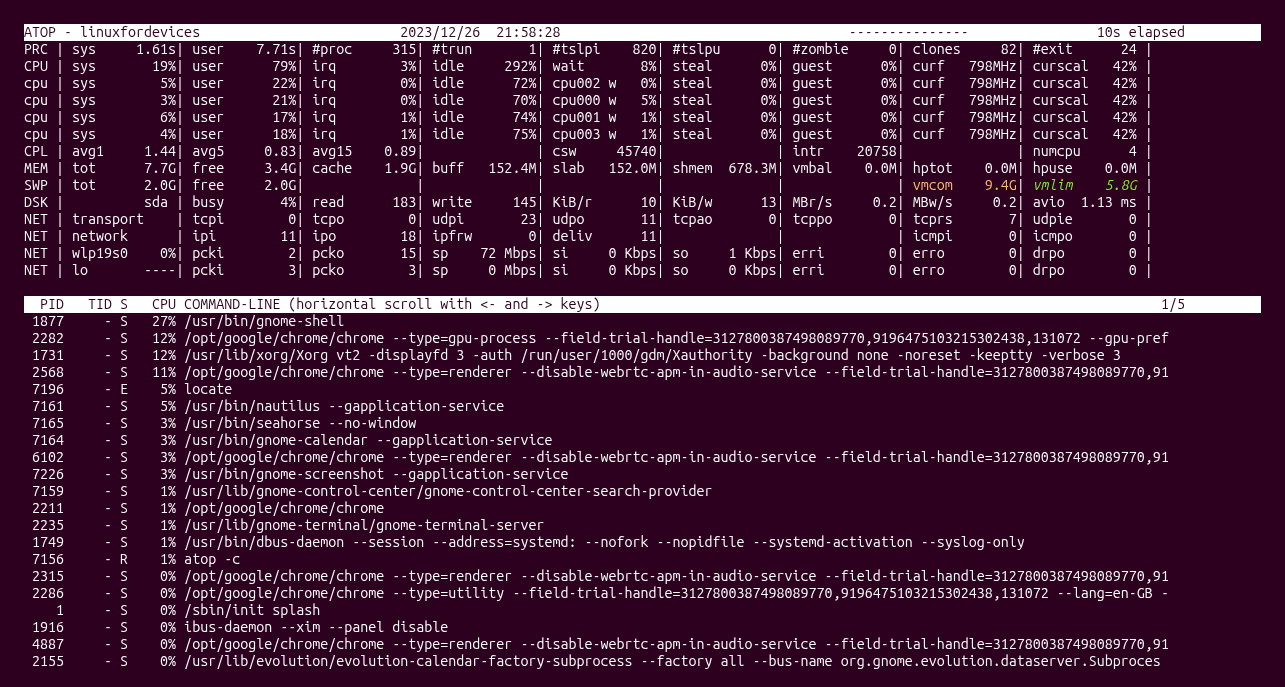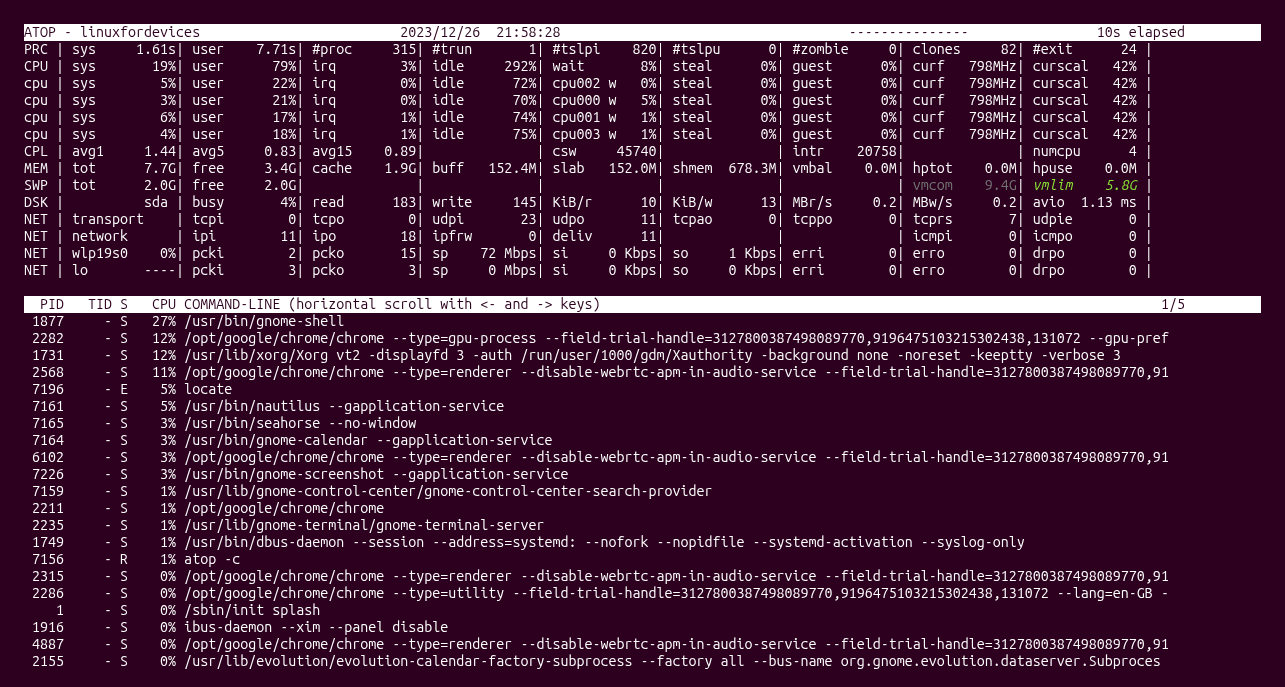--- a/index.html
+++ b/index.html
@@ -21,19 +21,19 @@
     white-space: pre;
     font: inherit;
   }
   .line { display:block; }
   .hdr {
     background: #ffffff;
     color: #2c001e;
     display:inline-block;
     width:100%;
   }
-  .cy { color: #737373; } 
+  .cy { color: #fdba74; } 
   .gr { color: #8ae234; font-style: italic; } 
 </style>
 </head>
 <body>
 
 <pre id="out"><span class="line hdr">ATOP - linuxfordevices                         2023/12/26  21:58:28                                    ---------------                10s elapsed</span><span class="line">PRC | sys     1.61s| user    7.71s| #proc     315| #trun       1| #tslpi    820| #tslpu      0| #zombie     0| clones     82| #exit      24 |    </span><span class="line">CPU | sys       19%| user      79%| irq        3%| idle     292%| wait       8%| steal      0%| guest      0%| curf   798MHz| curscal   42% |    </span><span class="line">cpu | sys        5%| user      22%| irq        0%| idle      72%| cpu002 w   0%| steal      0%| guest      0%| curf   798MHz| curscal   42% |    </span><span class="line">cpu | sys        3%| user      21%| irq        0%| idle      70%| cpu000 w   5%| steal      0%| guest      0%| curf   798MHz| curscal   42% |    </span><span class="line">cpu | sys        6%| user      17%| irq        1%| idle      74%| cpu001 w   1%| steal      0%| guest      0%| curf   798MHz| curscal   42% |    </span><span class="line">cpu | sys        4%| user      18%| irq        1%| idle      75%| cpu003 w   1%| steal      0%| guest      0%| curf   798MHz| curscal   42% |    </span><span class="line">CPL | avg1     1.44| avg5     0.83| avg15    0.89|              | csw     45740|              | intr    20758|              | numcpu      4 |    </span><span class="line">MEM | tot      7.7G| free     3.4G| cache    1.9G| buff   152.4M| slab   152.0M| shmem  678.3M| vmbal    0.0M| hptot    0.0M| hpuse    0.0M |    </span><span class="line">SWP | tot      2.0G| free     2.0G|              |              |              |              |              |<span class="cy"> vmcom    9.4G</span>|<span class="gr"> vmlim    5.8G</span> |    </span><span class="line">DSK |          sda | busy       4%| read      183| write     145| KiB/r      10| KiB/w      13| MBr/s     0.2| MBw/s     0.2| avio  1.13 ms |    </span><span class="line">NET | transport    | tcpi        0| tcpo        0| udpi       23| udpo       11| tcpao       0| tcppo       0| tcprs       7| udpie       0 |    </span><span class="line">NET | network      | ipi        11| ipo        18| ipfrw       0| deliv      11|              |              | icmpi       0| icmpo       0 |    </span><span class="line">NET | wlp19s0    0%| pcki        2| pcko       15| sp    72 Mbps| si     0 Kbps| so     1 Kbps| erri        0| erro        0| drpo        0 |    </span><span class="line">NET | lo       ----| pcki        3| pcko        3| sp     0 Mbps| si     0 Kbps| so     0 Kbps| erri        0| erro        0| drpo        0 |    </span><span class="line">                                                                                                                                                 </span><span class="line hdr">  PID   TID S   CPU COMMAND-LINE (horizontal scroll with &lt;- and -&gt; keys)                                                                      1/5</span><span class="line"> 1877     - S   27% /usr/bin/gnome-shell                                                                                                         </span><span class="line"> 2282     - S   12% /opt/google/chrome/chrome --type=gpu-process --field-trial-handle=3127800387498089770,9196475103215302438,131072 --gpu-pref  </span><span class="line"> 1731     - S   12% /usr/lib/xorg/Xorg vt2 -displayfd 3 -auth /run/user/1000/gdm/Xauthority -background none -noreset -keeptty -verbose 3        </span><span class="line"> 2568     - S   11% /opt/google/chrome/chrome --type=renderer --disable-webrtc-apm-in-audio-service --field-trial-handle=3127800387498089770,91  </span><span class="line"> 7196     - E    5% locate                                                                                                                       </span><span class="line"> 7161     - S    5% /usr/bin/nautilus --gapplication-service                                                                                     </span><span class="line"> 7165     - S    3% /usr/bin/seahorse --no-window                                                                                                </span><span class="line"> 7164     - S    3% /usr/bin/gnome-calendar --gapplication-service                                                                               </span><span class="line"> 6102     - S    3% /opt/google/chrome/chrome --type=renderer --disable-webrtc-apm-in-audio-service --field-trial-handle=3127800387498089770,91  </span><span class="line"> 7226     - S    3% /usr/bin/gnome-screenshot --gapplication-service                                                                             </span><span class="line"> 7159     - S    1% /usr/lib/gnome-control-center/gnome-control-center-search-provider                                                           </span><span class="line"> 2211     - S    1% /opt/google/chrome/chrome                                                                                                    </span><span class="line"> 2235     - S    1% /usr/lib/gnome-terminal/gnome-terminal-server                                                                                </span><span class="line"> 1749     - S    1% /usr/bin/dbus-daemon --session --address=systemd: --nofork --nopidfile --systemd-activation --syslog-only                    </span><span class="line"> 7156     - R    1% atop -c                                                                                                                      </span><span class="line"> 2315     - S    0% /opt/google/chrome/chrome --type=renderer --disable-webrtc-apm-in-audio-service --field-trial-handle=3127800387498089770,91  </span><span class="line"> 2286     - S    0% /opt/google/chrome/chrome --type=utility --field-trial-handle=3127800387498089770,9196475103215302438,131072 --lang=en-GB -  </span><span class="line">    1     - S    0% /sbin/init splash                                                                                                            </span><span class="line"> 1916     - S    0% ibus-daemon --xim --panel disable                                                                                            </span><span class="line"> 4887     - S    0% /opt/google/chrome/chrome --type=renderer --disable-webrtc-apm-in-audio-service --field-trial-handle=3127800387498089770,91  </span><span class="line"> 2155     - S    0% /usr/lib/evolution/evolution-calendar-factory-subprocess --factory all --bus-name org.gnome.evolution.dataserver.Subproces   </span></pre>
 
 </body></html>

